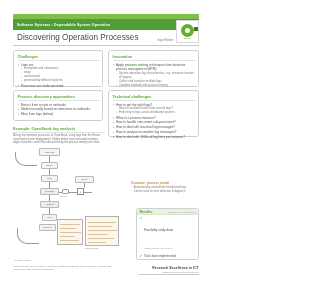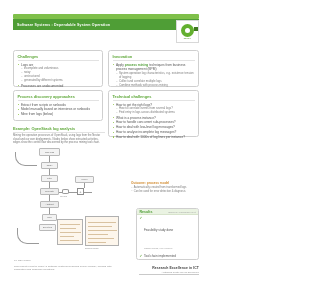--- a/index.html
+++ b/index.html
@@ -312,20 +312,24 @@
 <body>
 
 <div class="poster">
 
   <div class="top-strip"></div>
 
   <div class="header-bar">
     <span class="kicker">Software Systems : Dependable System Operation</span>
   </div>
 
+  <div class="title-band">
+    <span class="title">Discovering Operation Processes</span>
+    <span class="author">Ingo Weber</span>
+  </div>
 
   <div class="logo-box">
     <div class="logo-mark">
       <span class="tail"></span>
     </div>
     <div class="logo-text">NICTA</div>
   </div>
 
   <div class="card" id="card-challenges">
     <div class="card-title">Challenges</div>

